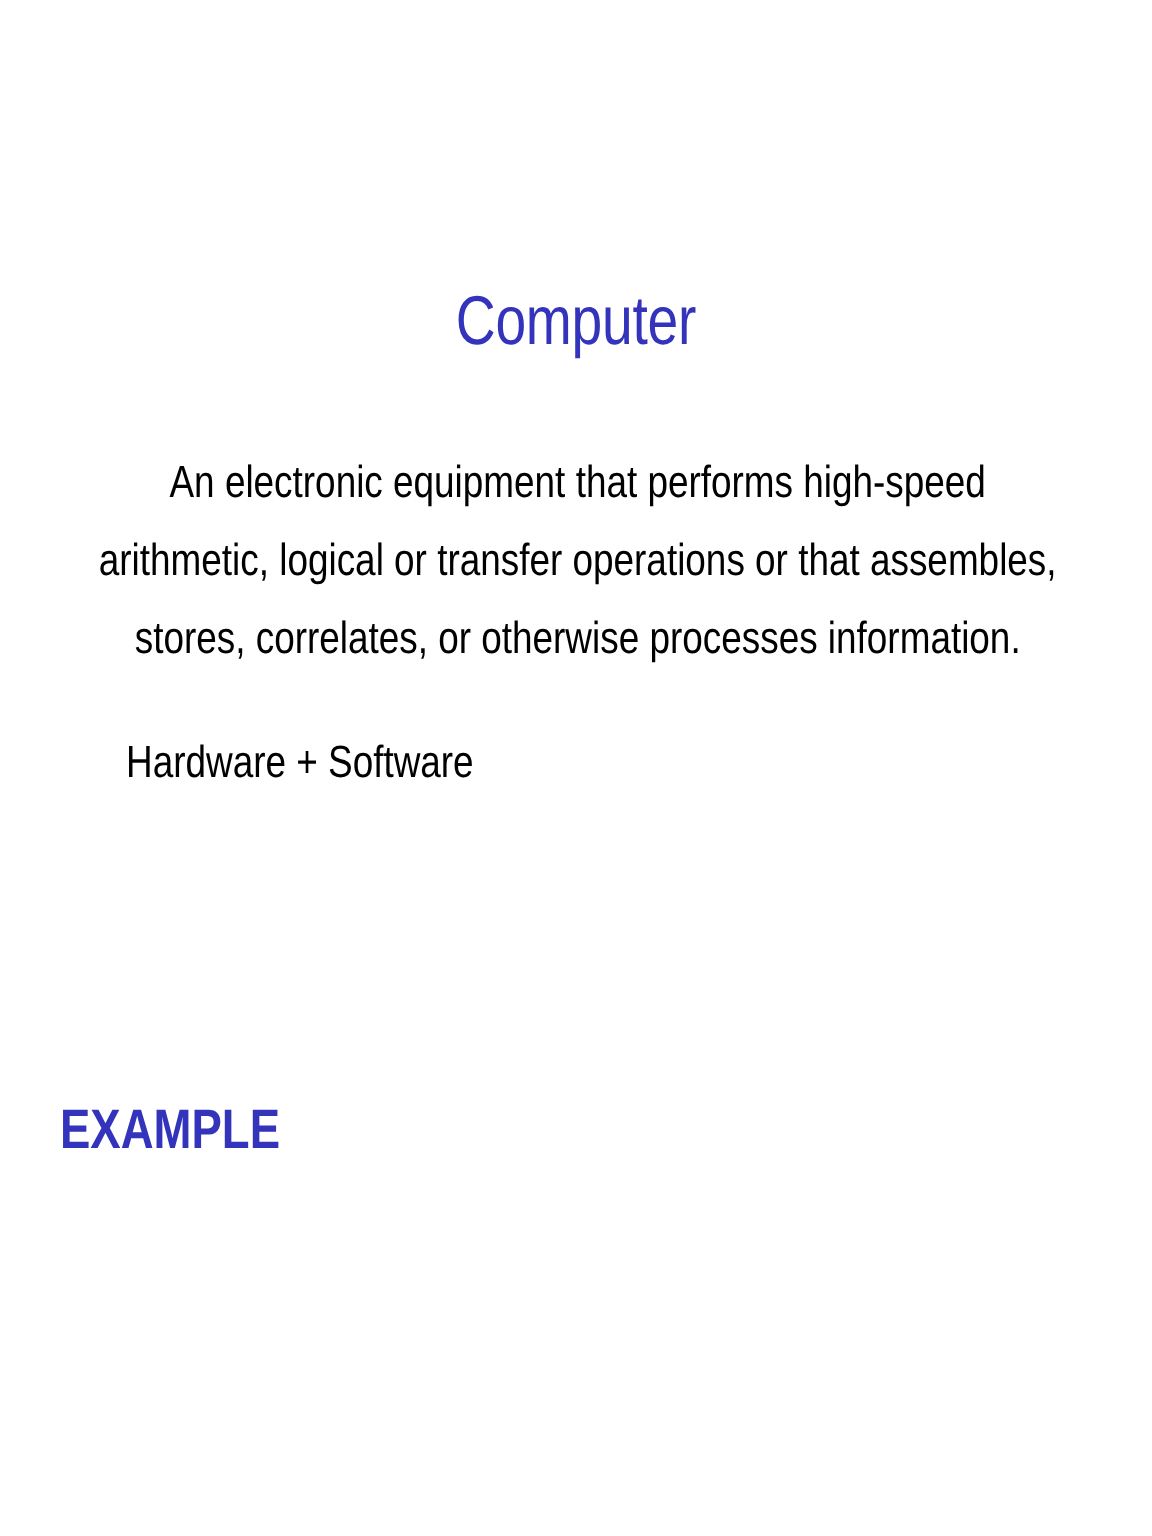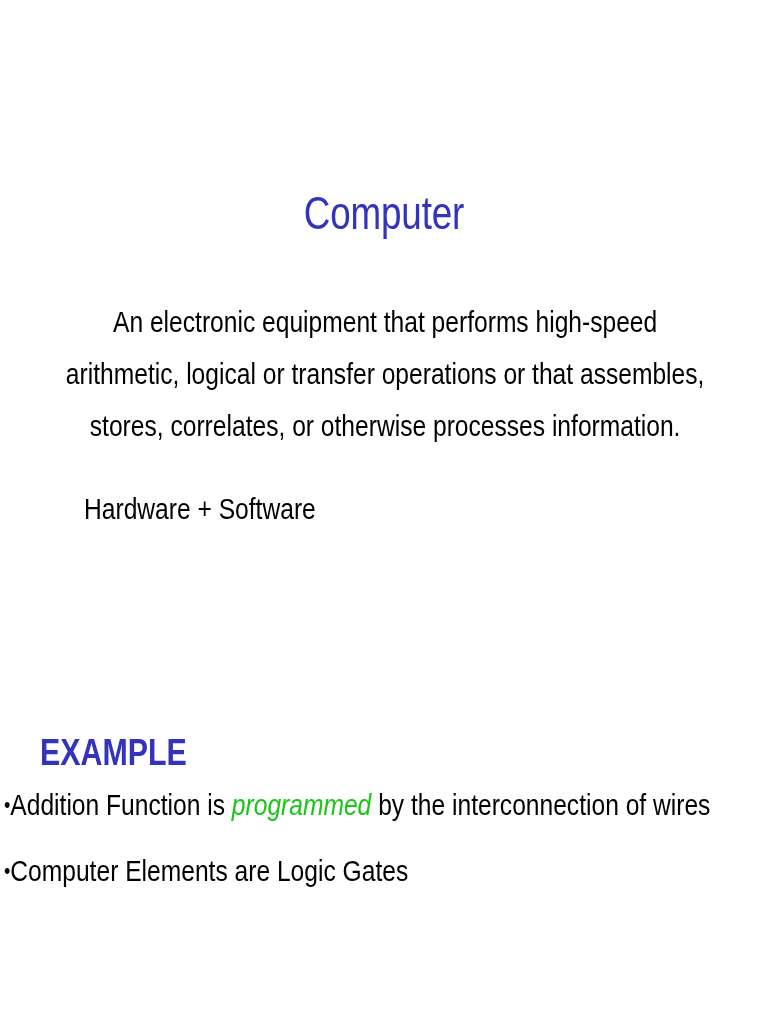--- a/index.html
+++ b/index.html
@@ -117,25 +117,14 @@
 <div class="slide">
 
   <h1 class="slide-title">Computer</h1>
 
   <p class="definition"><span class="txt">An electronic equipment that performs high-speed</span><br><span class="txt">arithmetic, logical or transfer operations or that assembles,</span><br><span class="txt">stores, correlates, or otherwise processes information.</span></p>
 
   <div class="hw-sw">Hardware + Software</div>
 
   <h2 class="example-heading">EXAMPLE</h2>
 
-  <div class="bullet-list">
-
-    <div class="bullet-item">
-      <span class="bullet-dot">•</span><span>Addition Function is </span><span class="emph-green">programmed</span><span> by the interconnection of wires</span>
-    </div>
-
-    <div class="bullet-item">
-      <span class="bullet-dot">•</span><span>Computer Elements are Logic Gates</span>
-    </div>
-
-  </div>
 
 </div>
 
 </body></html>

